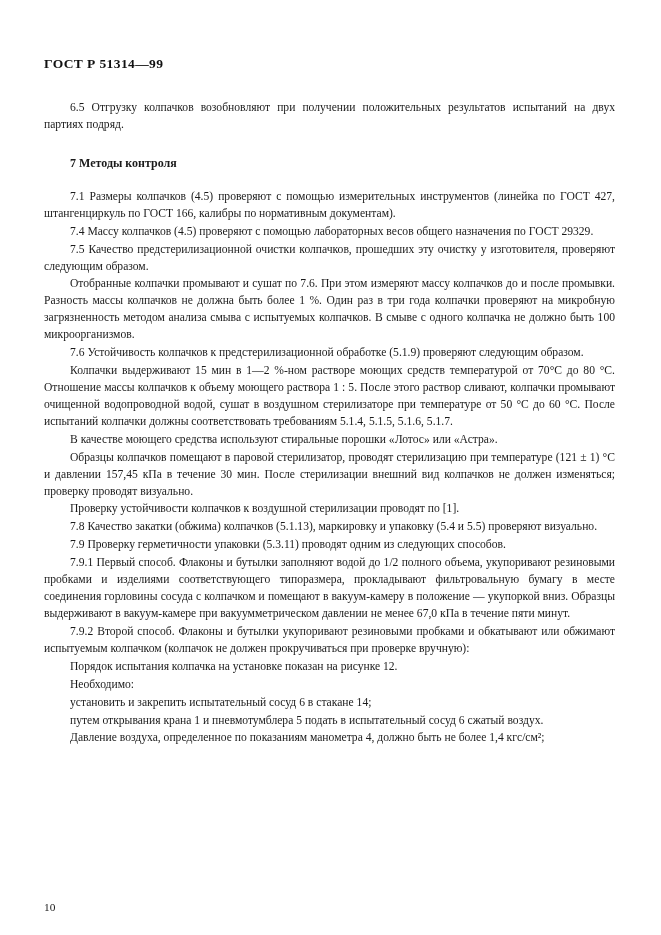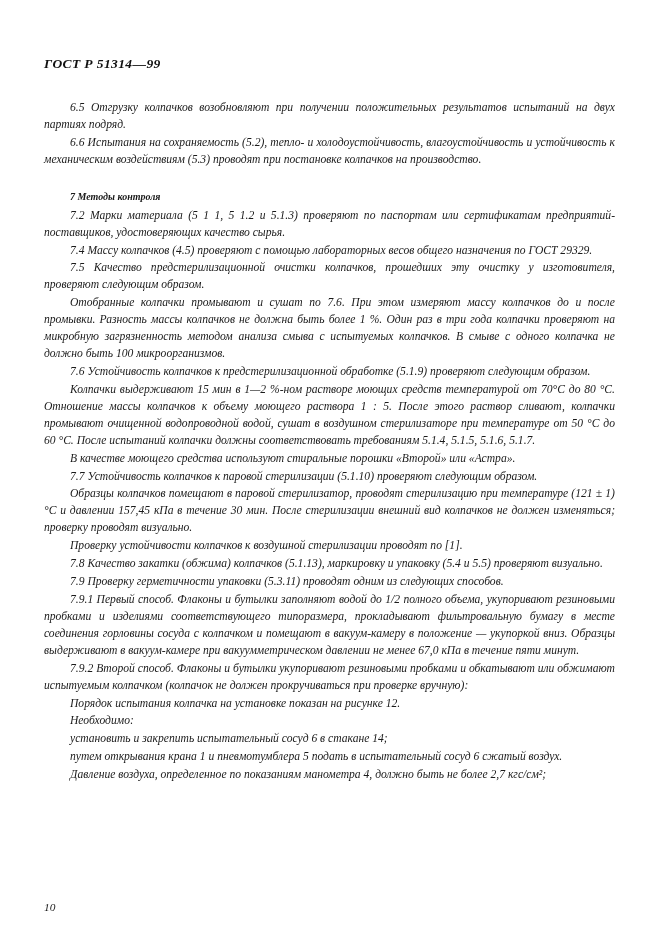--- a/index.html
+++ b/index.html
@@ -15,21 +15,20 @@
     position: relative;
     overflow: hidden;
   }
   .page {
     position: absolute;
     left: 0; top: 0;
     width: 661px;
     height: 935px;
     box-sizing: border-box;
     padding: 56px 46px 13px 44px;
-    font-style: italic;
   }
   .doc-header {
     font-family: "Liberation Serif", serif;
     font-size: 13.5px;
     font-weight: bold;
     letter-spacing: 0.4px;
     margin: 0 0 28px 0;
     color: #111;
   }
   .body-text {
@@ -38,59 +37,57 @@
     text-align: justify;
     text-justify: inter-word;
     margin: 0 0 1px 0;
     color: #1a1a1a;
     hyphens: manual;
   }
   .indent {
     text-indent: 26px;
   }
   .section-title {
-    font-size: 10px;
+    font-size: 12px;
     font-weight: bold;
-    margin: 22px 0 6px 0;
+    margin: 22px 0 18px 0;
     text-indent: 26px;
   }
   .page-number {
     position: absolute;
     left: 44px;
     bottom: 22px;
     font-size: 11.4px;
     color: #1a1a1a;
   }
 </style>
 </head>
 <body>
 
 <div class="page">
 
   <div class="doc-header">ГОСТ Р 51314—99</div>
 
   <p class="body-text indent">6.5  Отгрузку колпачков возобновляют при получении положительных результатов испытаний на двух партиях подряд.</p>
-  <p class="body-text indent">6.6  Испытания на сохраняемость (5.2), тепло- и холодоустойчивость, влагоустойчивость и устойчивость к механическим воздействиям (5.3) проводят при постановке колпачков на производство.</p>
 
   <h2 class="section-title">7  Методы контроля</h2>
 
-  <p class="body-text indent">7.2  Марки материала (5 1 1, 5 1.2 и 5.1.3) проверяют по паспортам или сертификатам предприятий-поставщиков, удостоверяющих качество сырья.</p>
+  <p class="body-text indent">7.1  Размеры колпачков (4.5) проверяют с помощью измерительных инструментов (линейка по ГОСТ 427, штангенциркуль по ГОСТ 166, калибры по нормативным документам).</p>
   <p class="body-text indent">7.4  Массу колпачков (4.5) проверяют с помощью лабораторных весов общего назначения по ГОСТ 29329.</p>
   <p class="body-text indent">7.5  Качество предстерилизационной очистки колпачков, прошедших эту очистку у изготовителя, проверяют следующим образом.</p>
   <p class="body-text indent">Отобранные колпачки промывают и сушат по 7.6. При этом измеряют массу колпачков до и после промывки. Разность массы колпачков не должна быть более 1 %. Один раз в три года колпачки проверяют на микробную загрязненность методом анализа смыва с испытуемых колпачков. В смыве с одного колпачка не должно быть 100 микроорганизмов.</p>
   <p class="body-text indent">7.6  Устойчивость колпачков к предстерилизационной обработке (5.1.9) проверяют следующим образом.</p>
   <p class="body-text indent">Колпачки выдерживают 15 мин в 1—2 %-ном растворе моющих средств температурой от 70°С до 80 °С. Отношение массы колпачков к объему моющего раствора 1 : 5. После этого раствор сливают, колпачки промывают очищенной водопроводной водой, сушат в воздушном стерилизаторе при температуре от 50 °С до 60 °С. После испытаний колпачки должны соответствовать требованиям 5.1.4, 5.1.5, 5.1.6, 5.1.7.</p>
-  <p class="body-text indent">В качестве моющего средства используют стиральные порошки «Второй» или «Астра».</p>
-  <p class="body-text indent">7.7  Устойчивость колпачков к паровой стерилизации (5.1.10) проверяют следующим образом.</p>
+  <p class="body-text indent">В качестве моющего средства используют стиральные порошки «Лотос» или «Астра».</p>
   <p class="body-text indent">Образцы колпачков помещают в паровой стерилизатор, проводят стерилизацию при температуре (121 ± 1) °С и давлении 157,45 кПа в течение 30 мин. После стерилизации внешний вид колпачков не должен изменяться; проверку проводят визуально.</p>
   <p class="body-text indent">Проверку устойчивости колпачков к воздушной стерилизации проводят по [1].</p>
   <p class="body-text indent">7.8  Качество закатки (обжима) колпачков (5.1.13), маркировку и упаковку (5.4 и 5.5) проверяют визуально.</p>
   <p class="body-text indent">7.9  Проверку герметичности упаковки (5.3.11) проводят одним из следующих способов.</p>
   <p class="body-text indent">7.9.1  Первый способ. Флаконы и бутылки заполняют водой до 1/2 полного объема, укупоривают резиновыми пробками и изделиями соответствующего типоразмера, прокладывают фильтровальную бумагу в месте соединения горловины сосуда с колпачком и помещают в вакуум-камеру в положение — укупоркой вниз. Образцы выдерживают в вакуум-камере при вакуумметрическом давлении не менее 67,0 кПа в течение пяти минут.</p>
   <p class="body-text indent">7.9.2  Второй способ. Флаконы и бутылки укупоривают резиновыми пробками и обкатывают или обжимают испытуемым колпачком (колпачок не должен прокручиваться при проверке вручную):</p>
   <p class="body-text indent">Порядок испытания колпачка на установке показан на рисунке 12.</p>
   <p class="body-text indent">Необходимо:</p>
   <p class="body-text indent">установить и закрепить испытательный сосуд 6 в стакане 14;</p>
   <p class="body-text indent">путем открывания крана 1 и пневмотумблера 5 подать в испытательный сосуд 6 сжатый воздух.</p>
-  <p class="body-text indent">Давление воздуха, определенное по показаниям манометра 4, должно быть не более 2,7 кгс/см²;</p>
+  <p class="body-text indent">Давление воздуха, определенное по показаниям манометра 4, должно быть не более 1,4 кгс/см²;</p>
 
   <div class="page-number">10</div>
 </div>
 
 </body></html>

